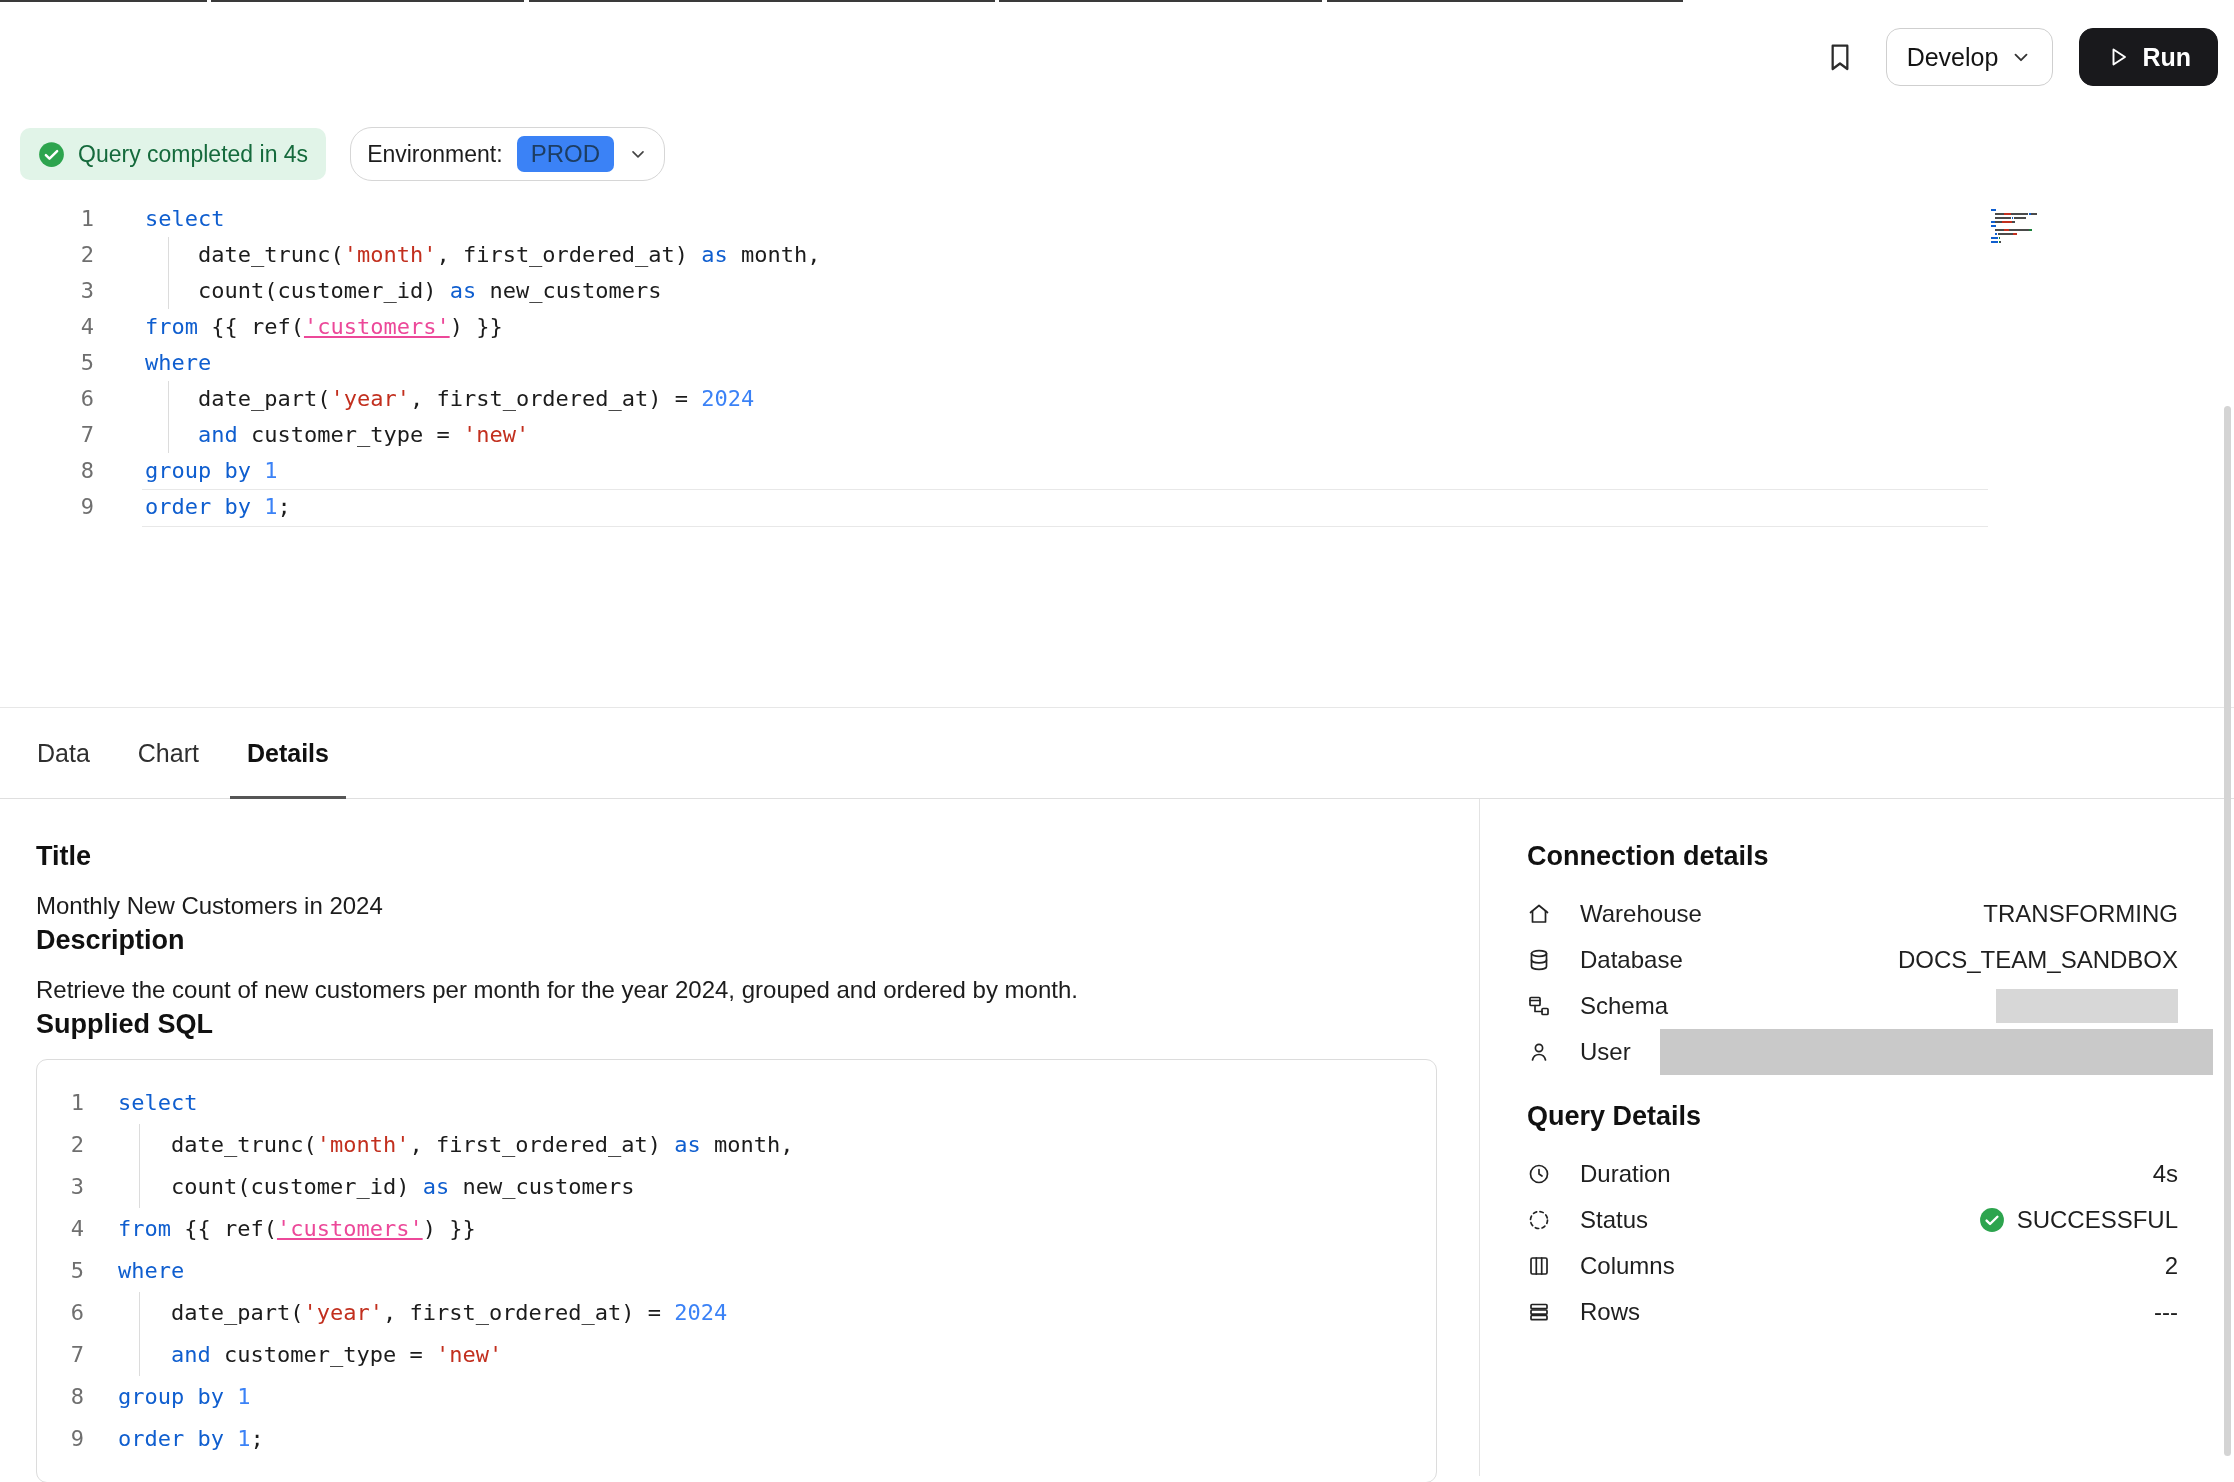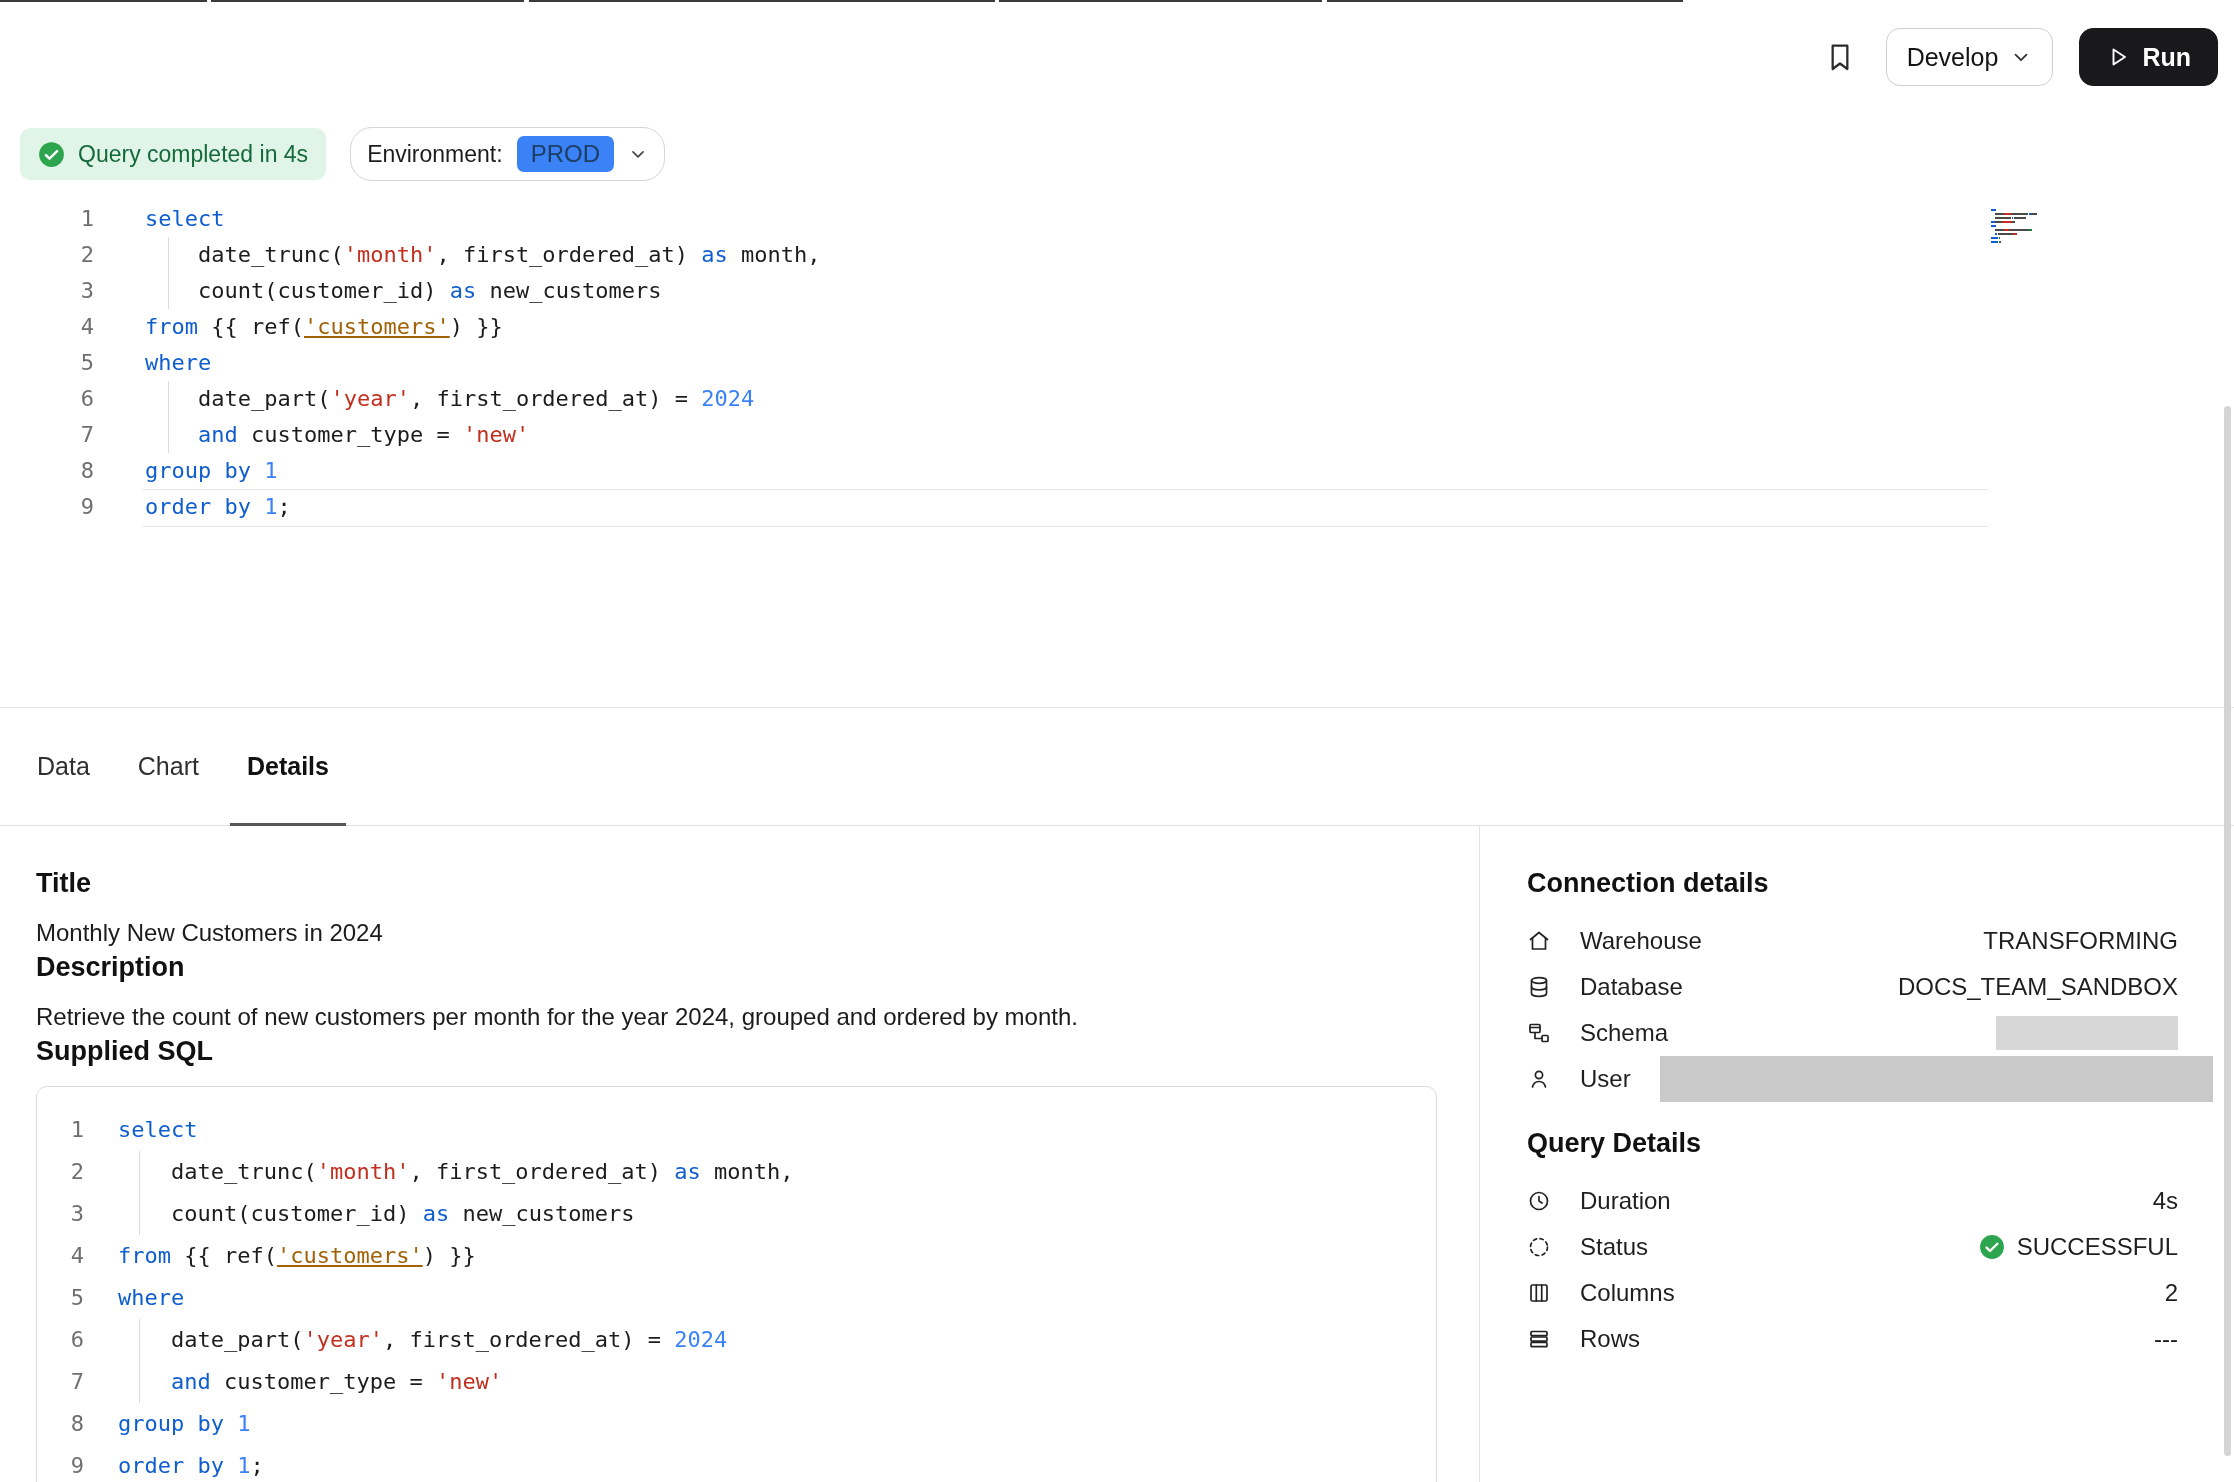--- a/index.html
+++ b/index.html
@@ -30,30 +30,30 @@
   
   .editor{position:relative;height:506px;margin-top:20px;font-family:"DejaVu Sans Mono",monospace;
           font-size:22px;}
   .code-line{display:flex;height:36px;line-height:36px;}
   .ln{width:94px;text-align:right;color:#6f6f6f;flex:none;}
   .editor .code{padding-left:51px;white-space:pre;}
   .tk-k{color:#0f5ecf;}
   .tk-s{color:#c22f1e;}
   .tk-n{color:#3b82f6;}
   .tk-p{color:#1c1c1c;}
-  .tk-u{color:#a16207;text-decoration:underline;}
+  .tk-u{color:#ec4899;text-decoration:underline;}
   .active-line{position:absolute;left:142px;top:288px;width:1846px;height:36px;
                border-top:1px solid #e8e8e8;border-bottom:1px solid #e8e8e8;pointer-events:none;}
   .guide{position:absolute;width:1px;background:#dcdcdc;}
   .minimap{position:absolute;top:8px;right:139px;width:104px;}
   .minimap .mrow{display:flex;height:2px;margin-bottom:2px;}
   .minimap .mrow i{height:2px;display:block;}
 
   
-  .tabs{display:flex;align-items:center;height:119px;border-top:1px solid #e7e7e7;
+  .tabs{display:flex;align-items:center;height:92px;border-top:1px solid #e7e7e7;
         border-bottom:1px solid #dfdfdf;padding-left:20px;box-sizing:border-box;}
   .tab{position:relative;height:100%;display:flex;align-items:center;padding:0 17px;margin-right:14px;
        font-size:25px;color:#2f2f2f;cursor:pointer;}
   .tab.active{color:#111;font-weight:700;}
   .tab.active::after{content:"";position:absolute;left:0;right:0;bottom:-1px;height:3px;background:#565656;}
 
   
   .content{display:flex;height:677px;}
   .left-col{flex:1;padding:40px 0 0 36px;box-sizing:border-box;}
   .left-col h3{font-size:27px;font-weight:700;margin:0 0 16px;line-height:34px;color:#111;}

